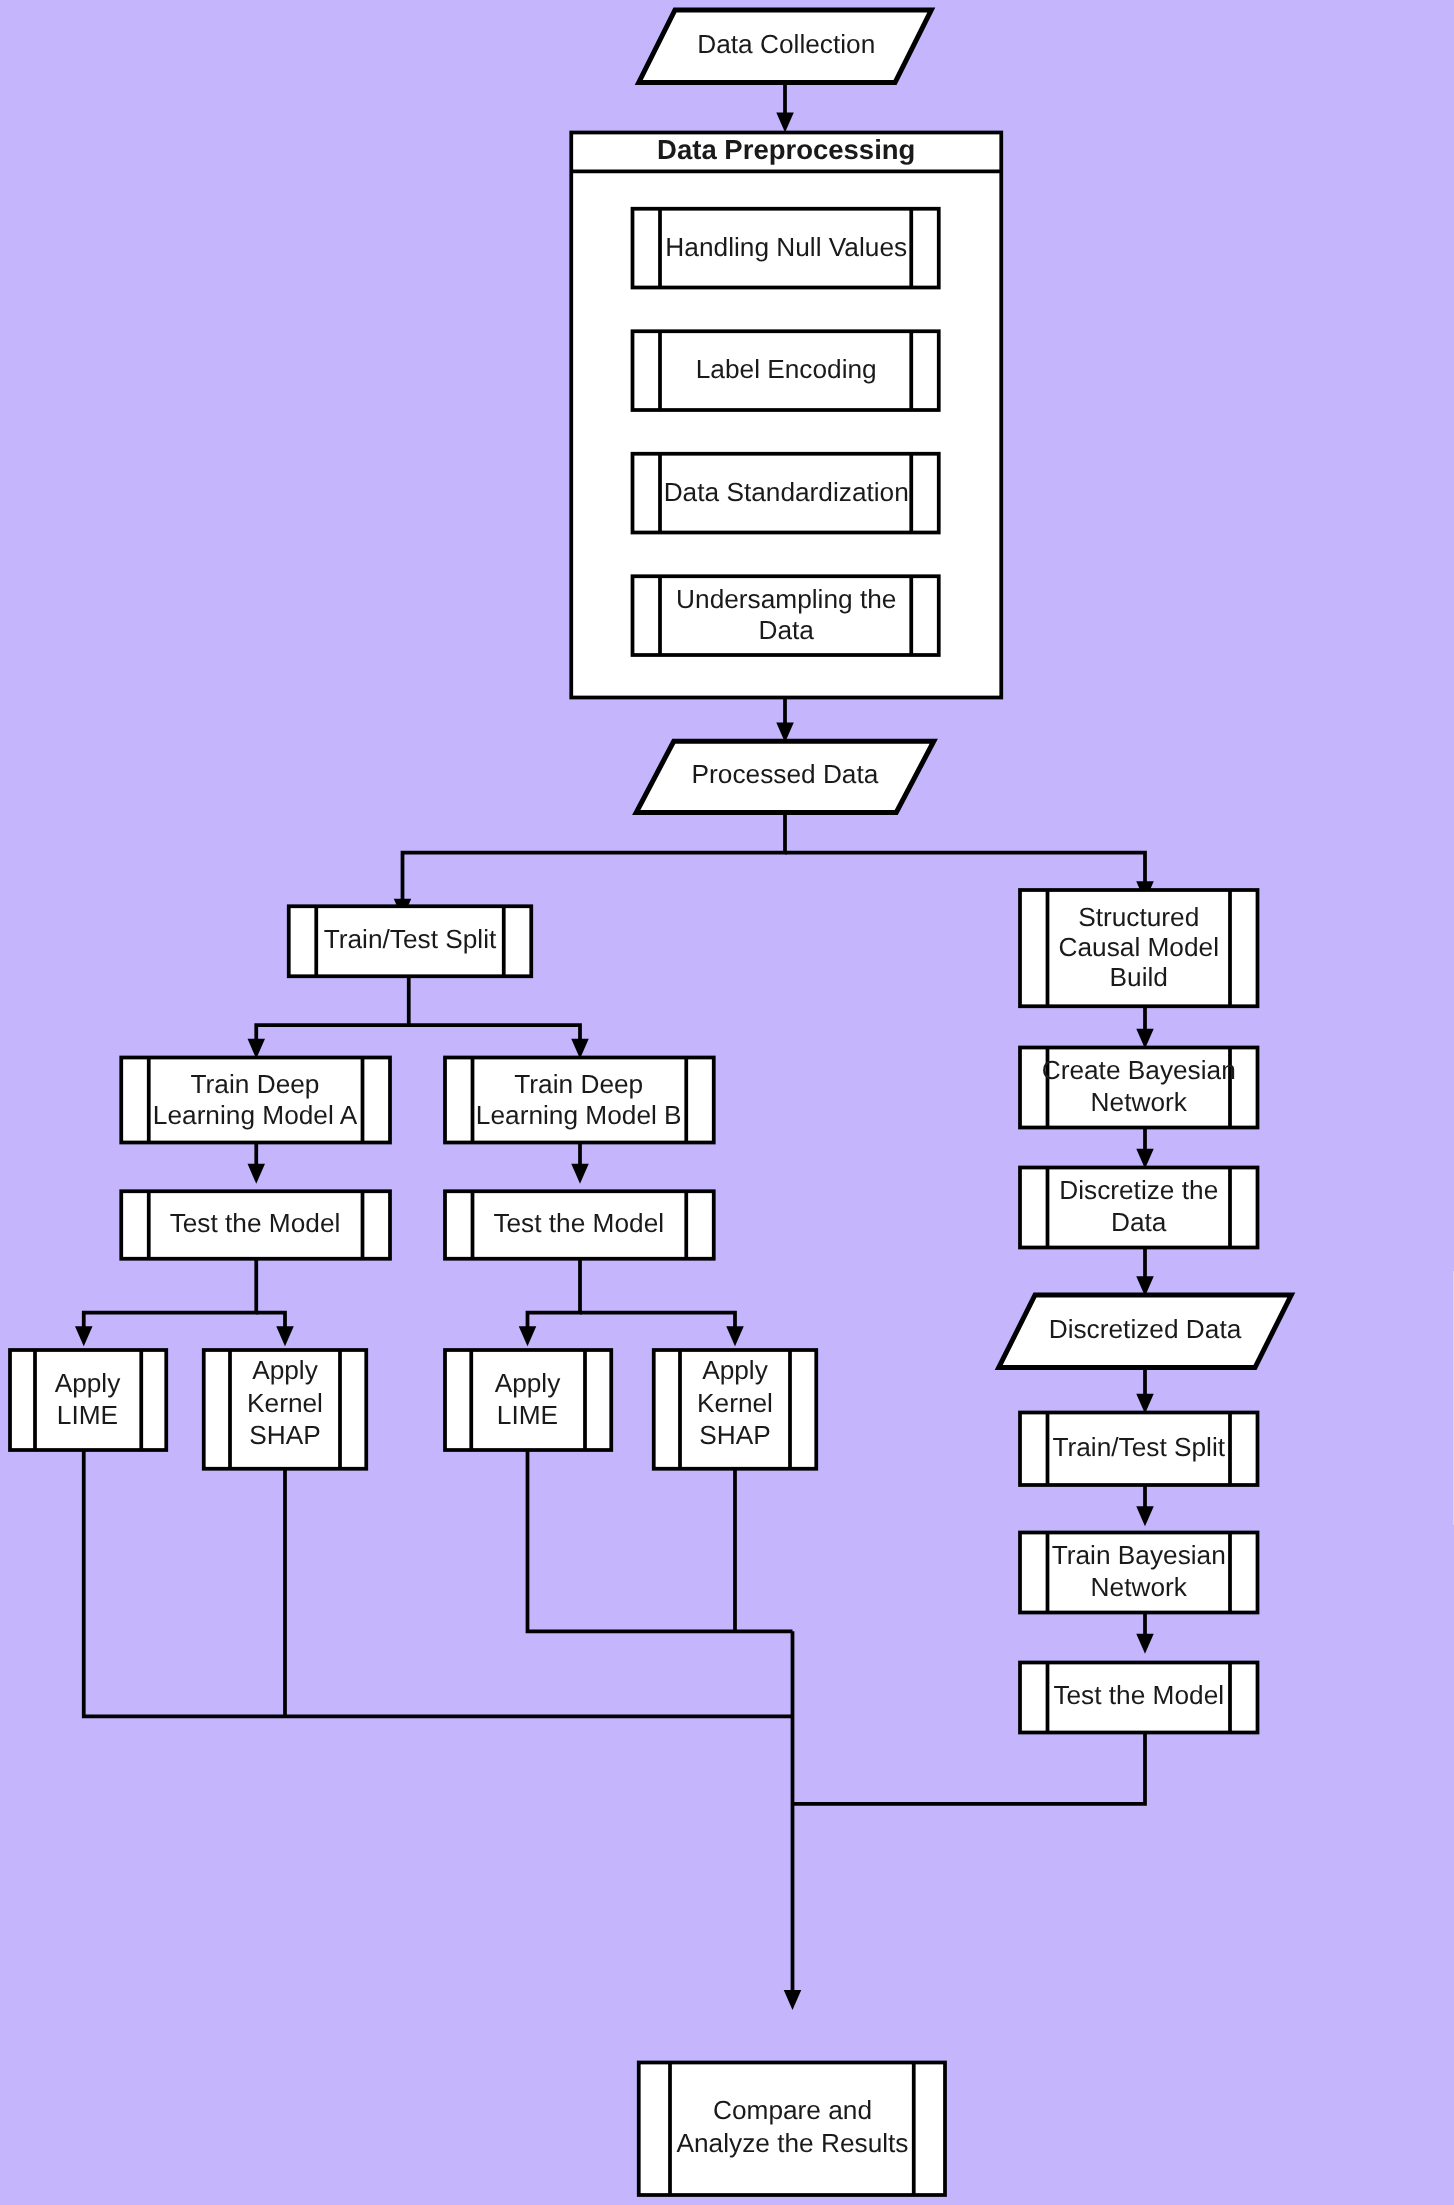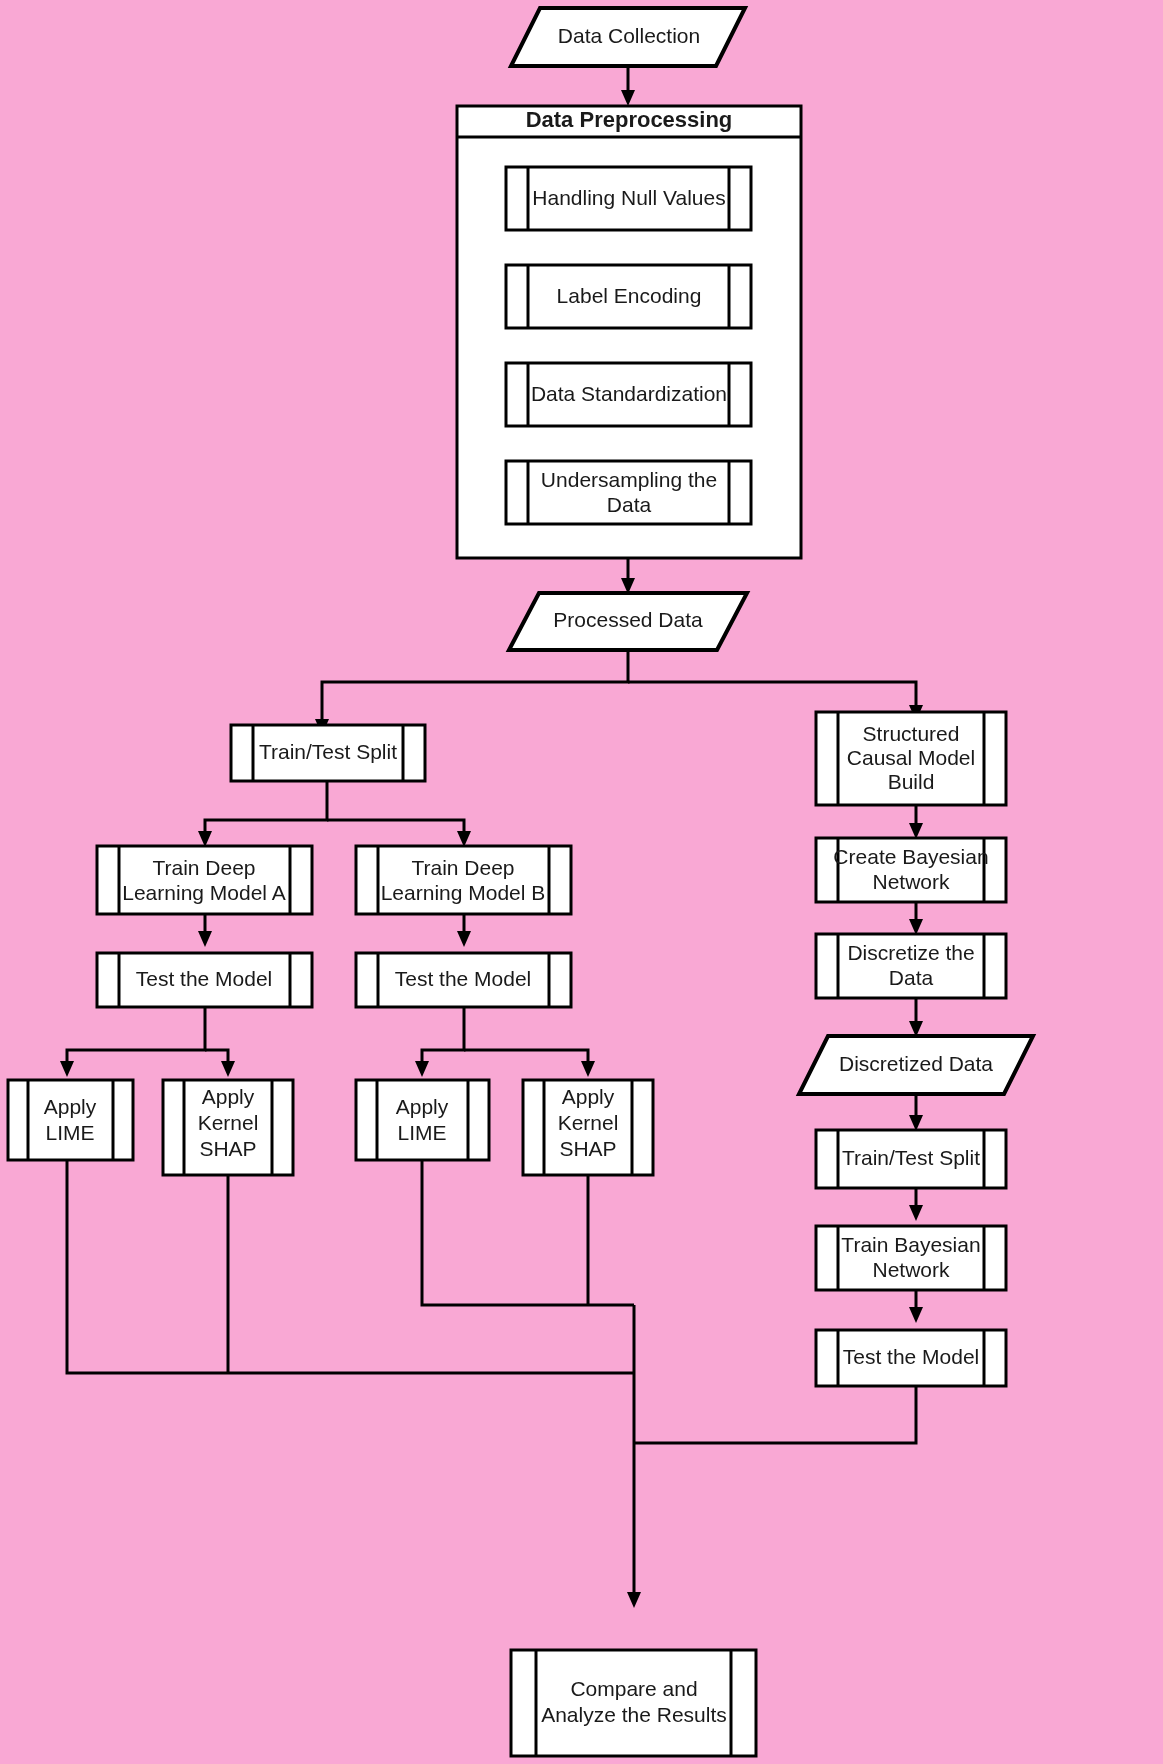--- a/index.html
+++ b/index.html
@@ -8,21 +8,21 @@
     padding: 0;
     background: #ffffff;
   }
   body {
     font-family: "Liberation Sans", sans-serif;
   }
   #flow-root {
     position: relative;
     width: 1163px;
     height: 1764px;
-    background: #f9a8d4;
+    background: #c4b5fd;
     overflow: hidden;
   }
   svg#flow-svg {
     position: absolute;
     left: 0;
     top: 0;
     width: 1163px;
     height: 1764px;
     display: block;
   }

